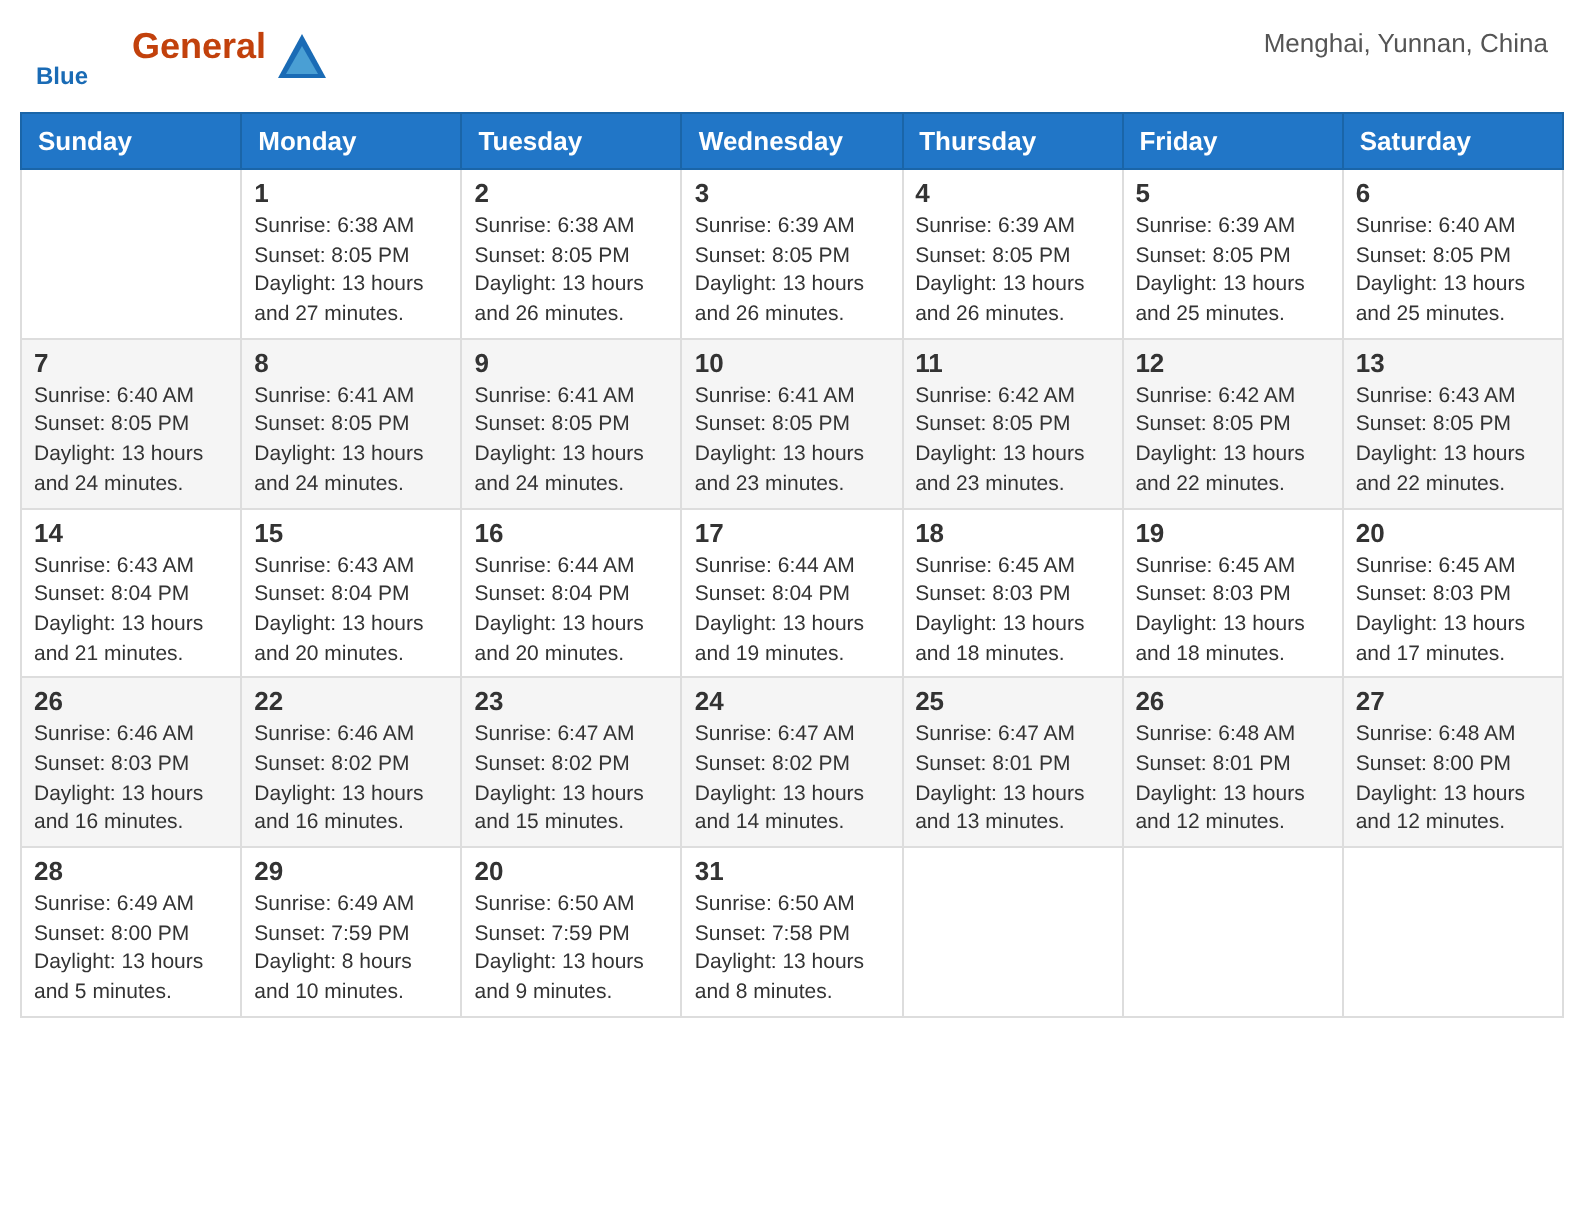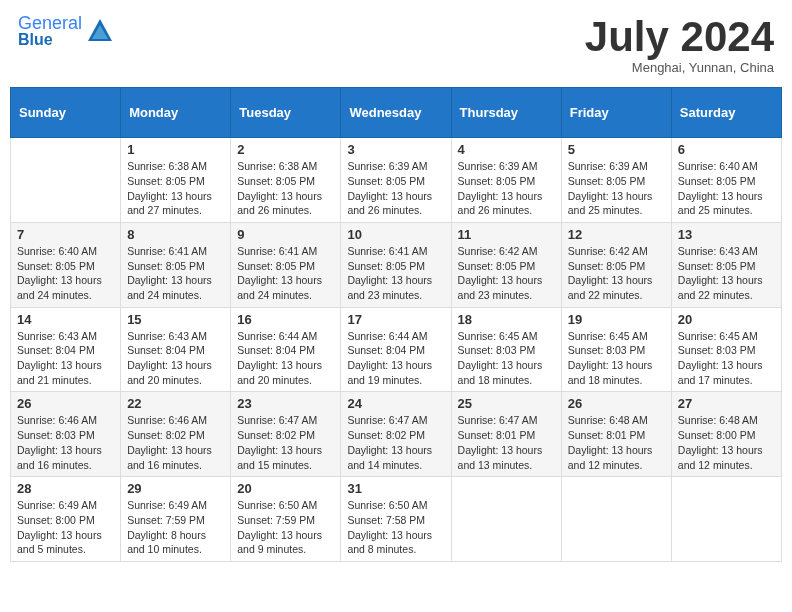--- a/index.html
+++ b/index.html
@@ -22,25 +22,26 @@
       align-items: center;
       gap: 2px;
     }
     .logo-text {
       display: flex;
       flex-direction: column;
       line-height: 1;
     }
     .logo-general {
       font-size: 18px;
-      font-weight: normal;
-      color: #3b82f6;
+      font-weight: bold;
+      color: #c2410c;
+      margin-left: 48px;
     }
     .logo-blue {
-      font-size: 16px;
+      font-size: 12px;
       font-weight: bold;
       color: #1a6bb5;
     }
     .logo-icon {
       width: 28px;
       height: 28px;
       position: relative;
       margin-left: 2px;
     }
     .title-section {
@@ -58,21 +59,21 @@
     }
     .calendar-table {
       width: 100%;
       border-collapse: collapse;
       border: 1px solid #ccc;
     }
     .calendar-table th {
       background-color: #2176c7;
       color: #fff;
       text-align: left;
-      padding: 17px 8px;
+      padding: 6px 8px;
       font-size: 13px;
       border: 1px solid #1a65a8;
     }
     .calendar-table td {
       border: 1px solid #ddd;
       vertical-align: top;
       padding: 4px 6px;
       width: calc(100% / 7);
       min-height: 80px;
       font-size: 11px;
@@ -107,21 +108,20 @@
       <span class="logo-blue">Blue</span>
     </div>
     <div class="logo-icon">
       <svg width="28" height="28" viewBox="0 0 28 28">
         <polygon points="14,2 26,24 2,24" fill="#1a6bb5"></polygon>
         <polygon points="14,8 22,22 6,22" fill="#4a9fd4"></polygon>
       </svg>
     </div>
   </div>
   <div class="title-section">
-    <div class="month-title">July 2024</div>
     <div class="location-title">Menghai, Yunnan, China</div>
   </div>
 </div>
 
 <table class="calendar-table">
   <thead>
     <tr>
     <th>Sunday</th>
         <th>Monday</th>
         <th>Tuesday</th>

